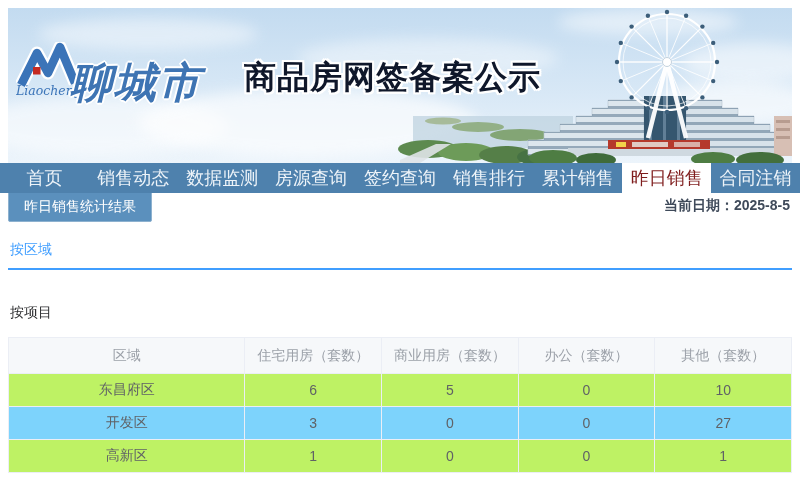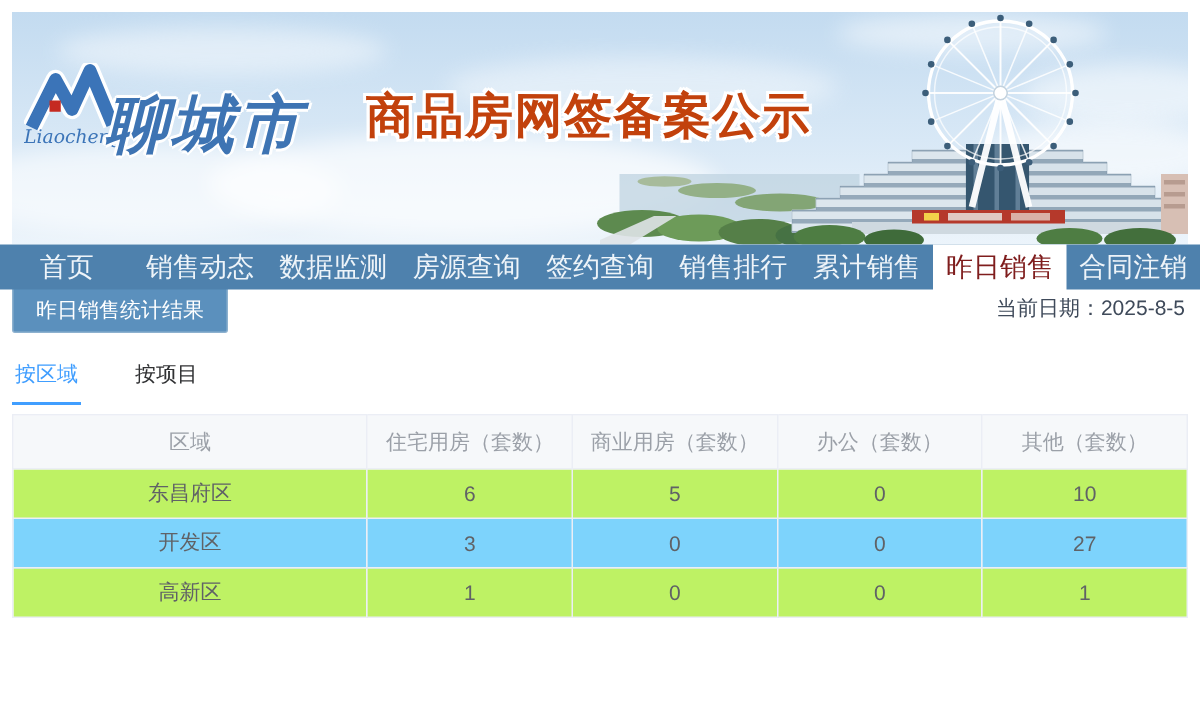--- a/index.html
+++ b/index.html
@@ -22,21 +22,21 @@
     font-family: "DejaVu Serif", "Liberation Serif", serif;
     font-style: italic; font-weight: bold;
     font-size: 42px; line-height: 50px; color: #3e74b3; letter-spacing: 2px;
     text-shadow: -2px 0 0 #fff, 2px 0 0 #fff, 0 -2px 0 #fff, 0 2px 0 #fff,
                  -1px -1px 0 #fff, 1px -1px 0 #fff, -1px 1px 0 #fff, 1px 1px 0 #fff;
     white-space: nowrap;
     margin-top: 16px;
   }
   .banner-title {
     position: absolute; left: 196px; top: 49px;
-    font-size: 32px; line-height: 40px; font-weight: 800; color: #c2410c;
+    font-size: 32px; line-height: 40px; font-weight: 800; color: #0f172a;
     letter-spacing: 1px;
     text-shadow: -2px 0 0 #fff, 2px 0 0 #fff, 0 -2px 0 #fff, 0 2px 0 #fff,
                  -2px -2px 0 #fff, 2px -2px 0 #fff, -2px 2px 0 #fff, 2px 2px 0 #fff;
     white-space: nowrap;
     padding-left: 40px;
   }
 
   
   .main-nav {
     position: absolute; left: 0; top: 163px; width: 800px; height: 30px;
@@ -54,23 +54,23 @@
   .content { position: absolute; left: 8px; top: 180px; width: 784px; }
   .toolbar-row {
     margin-top: 10px; display: flex; justify-content: space-between; align-items: center;
   }
   .result-btn {
     background: #5b90bd; color: #ffffff; font-size: 14px;
     border: 1px solid #8db1cf; border-radius: 2px;
     padding: 7px 15px; line-height: 16px; cursor: pointer;
     font-family: "Liberation Sans", "DejaVu Sans", sans-serif;
   }
-  .date-wrap { font-size: 14px; color: #3f4a5a; font-weight: 400; padding-right: 2px; margin-left: 32px; }
-
-  .view-tabs { margin-top: 19px; display: flex; gap: 34px; }
+  .date-wrap { font-size: 14px; color: #3f4a5a; font-weight: 700; padding-right: 2px; margin-left: 32px; }
+
+  .view-tabs { margin-top: 19px; display: flex; gap: 34px; flex-direction: column; }
   .vtab {
     font-size: 14px; color: #303133; padding: 0 2px 9px 2px; cursor: pointer;
   }
   .vtab.active { color: #409eff; border-bottom: 2px solid #409eff; }
 
   table.data-table {
     margin-top: 6px; width: 100%; border-collapse: collapse; table-layout: fixed;
     border: 1px solid #ebeef5;
   }
   .data-table th {

